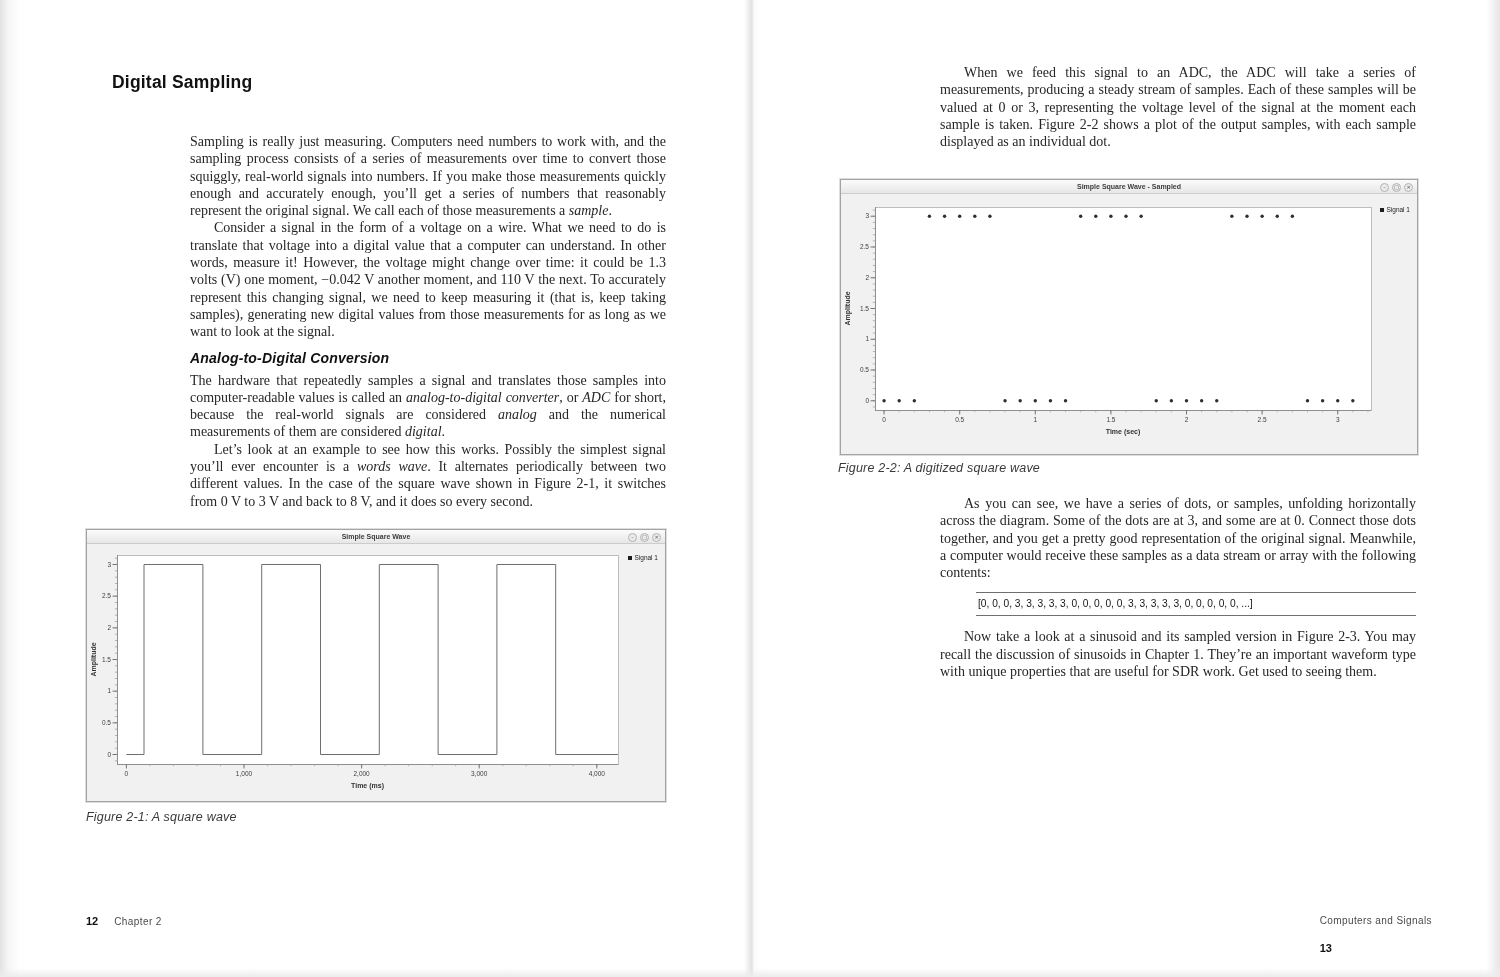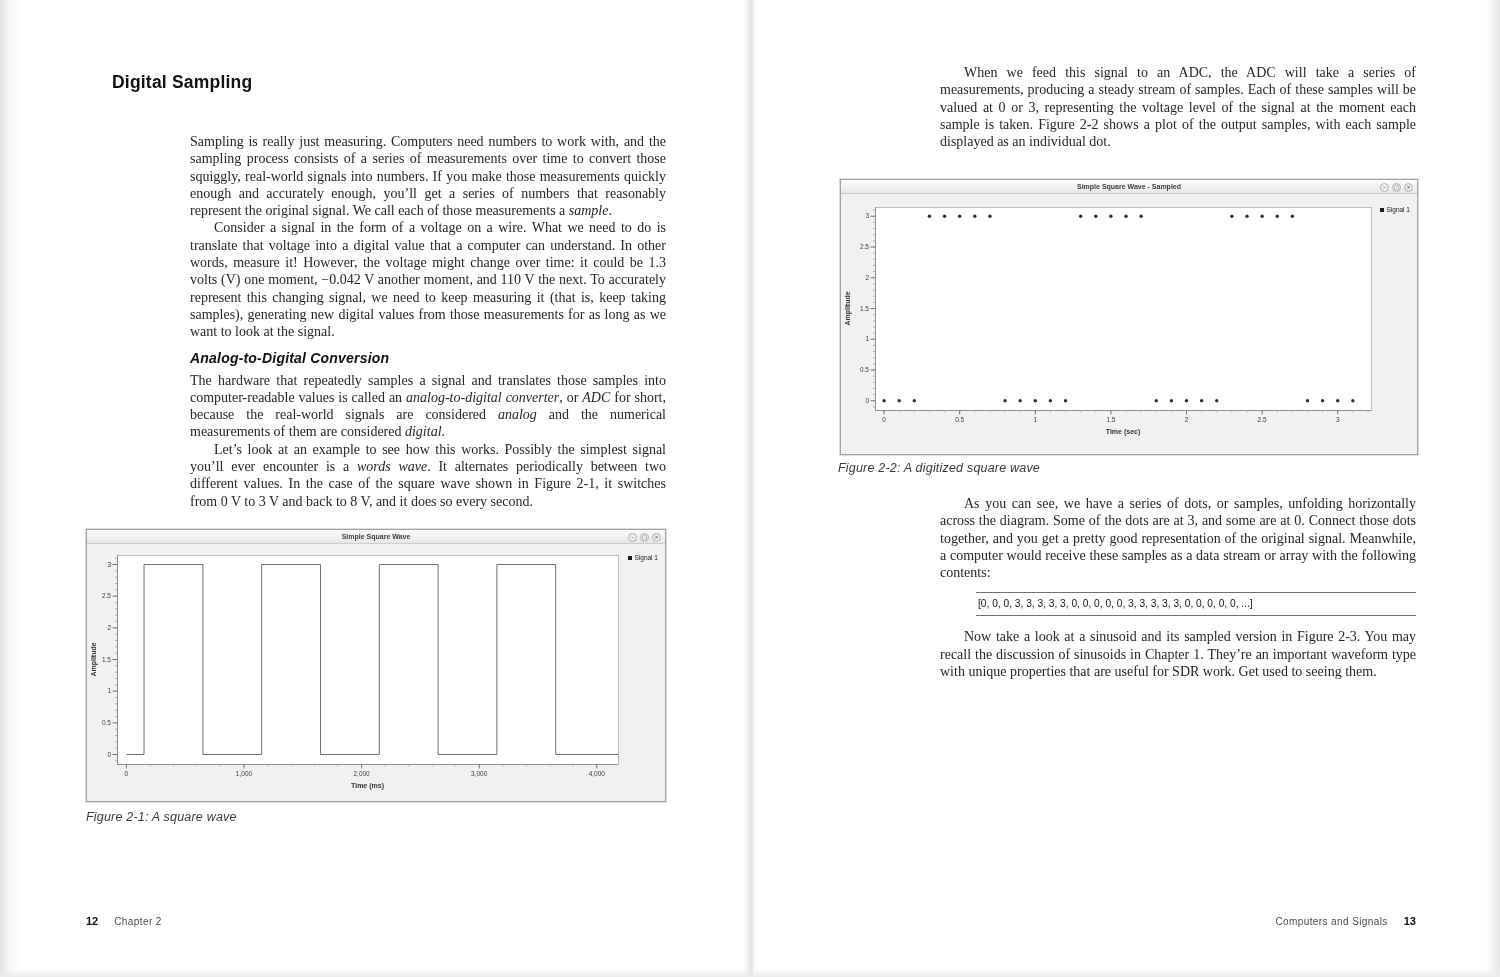--- a/index.html
+++ b/index.html
@@ -71,21 +71,21 @@
     padding:5px 0 6px 2px;
     font-family:Liberation Sans, sans-serif; font-size:10.2px; color:#151515;
     white-space:nowrap;
     margin-left:36px;
   }
   .after-code { margin-top:12px; }
 
   .footer { position:absolute; top:915px; display:flex; align-items:baseline; gap:16px;
             font-family:"Liberation Sans", sans-serif; }
   .footer-left  { left:86px; }
-  .footer-right { right:84px; }
+  .footer-right { right:68px;flex-direction:column; }
   .page-num { font-size:11px; font-weight:bold; color:#111; }
   .footer-label { font-size:10px; color:#4a4a4a; letter-spacing:0.4px; }
 </style>
 </head>
 <body>
 
 <section class="page left">
   <h1 class="section-heading">Digital Sampling</h1>
 
   <div class="col" style="left:190px; top:101px;margin-top:32px;">

